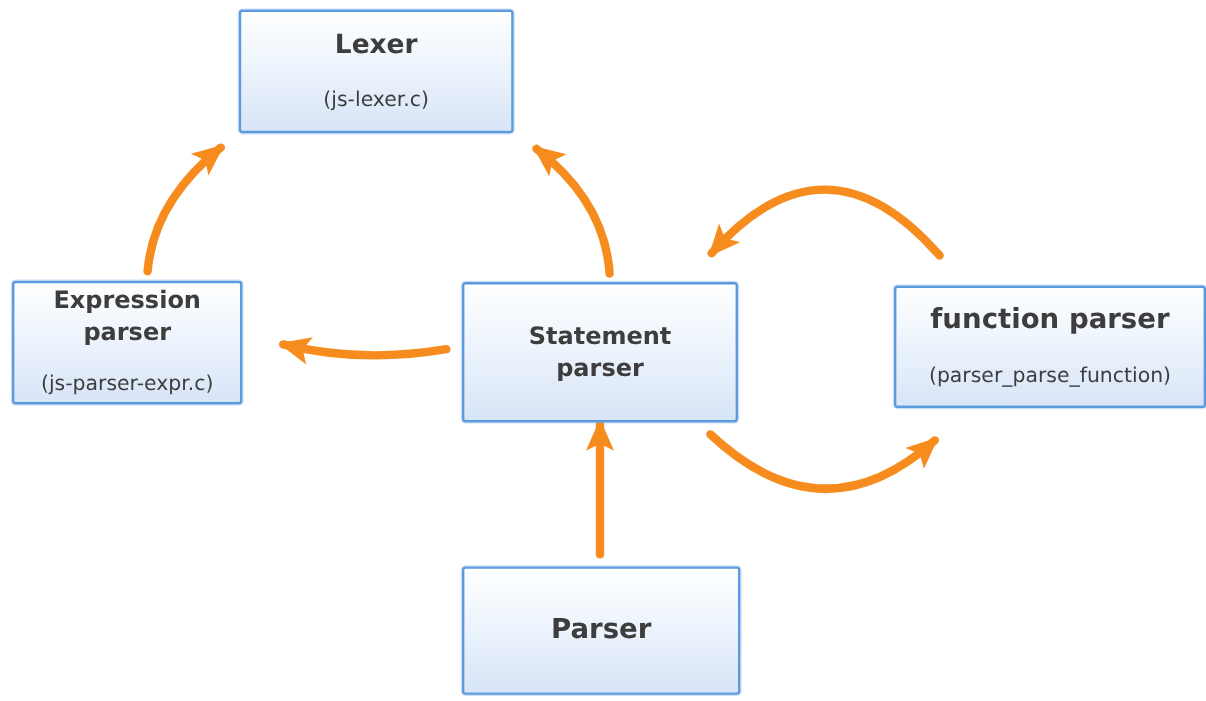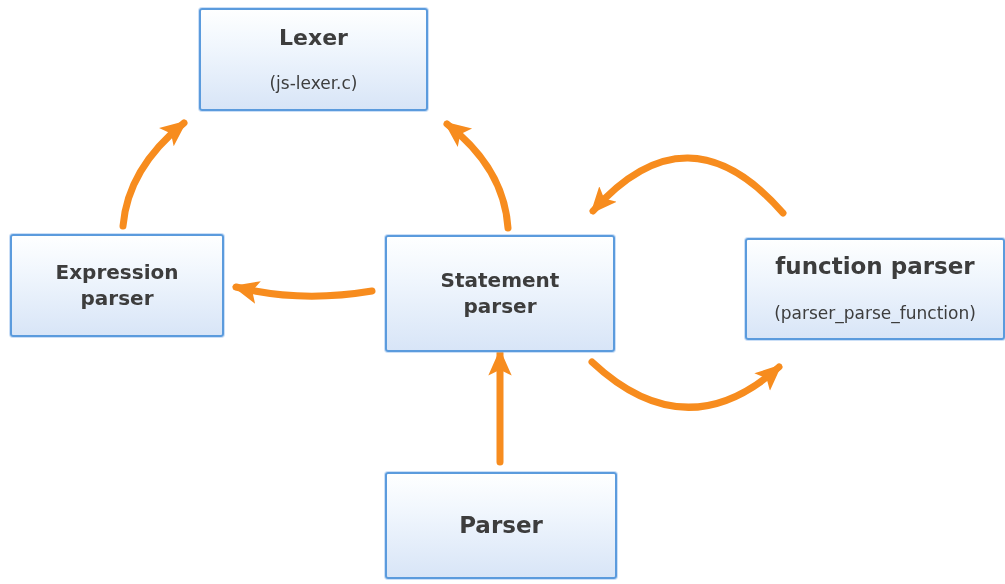--- a/index.html
+++ b/index.html
@@ -51,21 +51,21 @@
   .node-title.t-lg { font-size: 23px; }
   .node-subtitle {
     font-size: 17px;
     line-height: 1.4;
     margin-top: 20px;
     white-space: nowrap;
     color: #3d3d3d;
   }
   
   #node-lexer      { left: 199px; top: 8px;   width: 229px; height: 103px; }
-  #node-expression { left: 10px;  top: 234px; width: 214px; height: 103px; }
+  #node-expression { left: 10px;  top: 234px; width: 192px; height: 103px; }
   #node-statement  { left: 385px; top: 235px; width: 230px; height: 117px; }
   #node-function   { left: 745px; top: 238px; width: 260px; height: 102px; }
   #node-parser     { left: 385px; top: 472px; width: 232px; height: 107px; }
 </style>
 </head>
 <body>
 
 <div class="canvas">
 
   <svg class="arrows" viewBox="0 0 1005 584" xmlns="http://www.w3.org/2000/svg" aria-hidden="true">
@@ -83,20 +83,21 @@
   </svg>
 
   <div class="node" id="node-lexer">
     <div class="node-title t-md">Lexer</div>
     <div class="node-subtitle">(js-lexer.c)</div>
   </div>
 
   <div class="node" id="node-expression">
     <div class="node-title">Expression
 parser</div>
+    <div class="node-subtitle">(js-parser-expr.c)</div>
   </div>
 
   <div class="node" id="node-statement">
     <div class="node-title">Statement
 parser</div>
   </div>
 
   <div class="node" id="node-function">
     <div class="node-title t-lg">function parser</div>
     <div class="node-subtitle">(parser_parse_function)</div>

